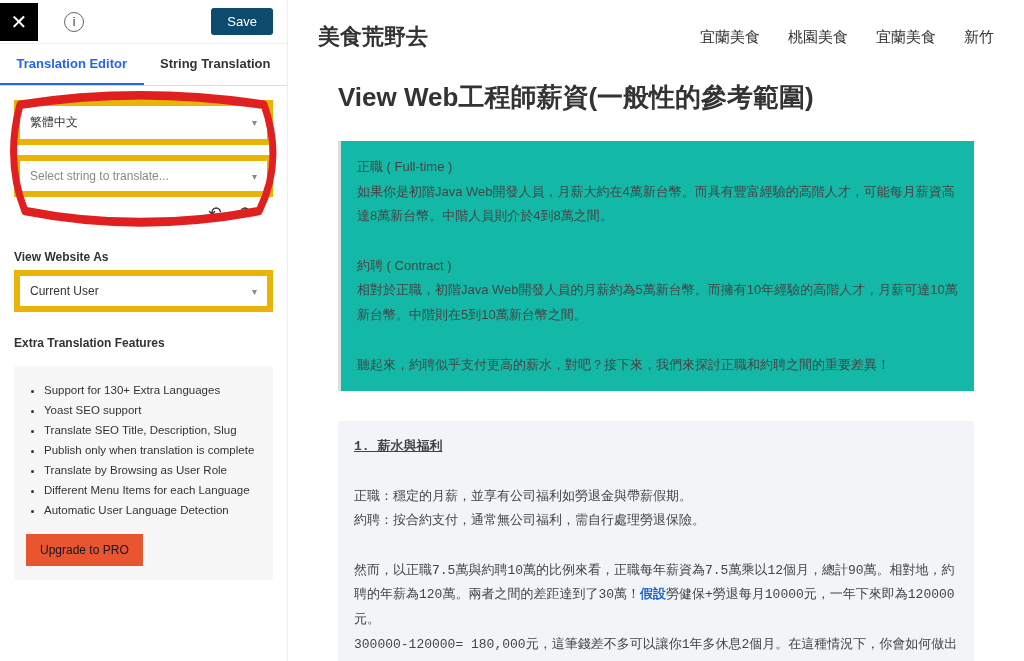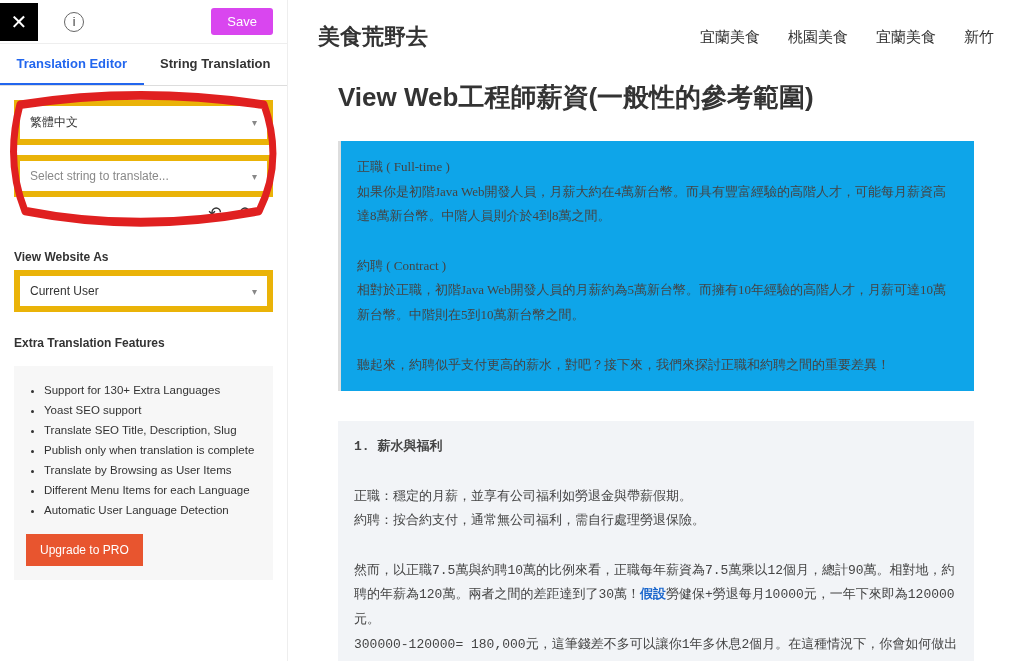--- a/index.html
+++ b/index.html
@@ -1,50 +1,50 @@
 <!DOCTYPE html>
 <html><head>
 <meta charset="utf-8">
 <style>
 * { margin: 0; padding: 0; box-sizing: border-box; }
 body { font-family: -apple-system, BlinkMacSystemFont, "Segoe UI", Arial, sans-serif; font-size: 13px; color: #333; background: #fff; width: 1024px; height: 661px; overflow: hidden; display: flex; }
 .sidebar { width: 288px; background: #fff; border-right: 1px solid #eee; display: flex; flex-direction: column; }
 .topbar { display: flex; align-items: center; padding: 8px 14px; border-bottom: 1px solid #eee; }
 .close-btn { width: 38px; height: 38px; background: #000; color: #fff; display: flex; align-items: center; justify-content: center; font-size: 20px; cursor: pointer; margin-left: -14px; margin-top: -8px; margin-bottom: -8px; }
 .info-circle { width: 20px; height: 20px; border: 1px solid #666; border-radius: 50%; display: flex; align-items: center; justify-content: center; font-size: 12px; margin-left: 26px; cursor: pointer; }
-.save-btn { margin-left: auto; background: #d946ef; color: #fff; border: none; padding: 6px 16px; border-radius: 3px; font-size: 13px; cursor: pointer; }
+.save-btn { margin-left: auto; background: #0c4a6e; color: #fff; border: none; padding: 6px 16px; border-radius: 3px; font-size: 13px; cursor: pointer; }
 .tabs { display: flex; border-bottom: 1px solid #ddd; }
 .tab { flex: 1; text-align: center; padding: 12px 0; font-size: 13px; font-weight: 600; cursor: pointer; }
 .tab.active { color: #2266ee; border-bottom: 2px solid #2266ee; }
 .circle-area { position: relative; padding: 14px 14px 10px; }
 .red-circle { position: absolute; inset: 0; width: 100%; height: 100%; pointer-events: none; }
 .select-box { width: 100%; border: 6px solid #eab308; background: #fff; padding: 8px 10px; font-size: 12px; color: #333; display: flex; justify-content: space-between; align-items: center; cursor: pointer; }
 .select-box + .select-box { margin-top: 10px; }
 .select-box.placeholder { color: #888; }
 .caret { color: #888; font-size: 10px; }
 .arrows { display: flex; justify-content: flex-end; gap: 18px; padding: 6px 20px 4px; font-size: 16px; }
 .arrows span { cursor: pointer; }
 .section-label { font-size: 12px; font-weight: 700; padding: 14px 14px 6px; }
 .view-as { padding: 0 14px 10px; }
 .features { padding: 10px 14px; }
 .features-box { background: #f7f7f7; padding: 14px 12px; }
 .features-box ul { list-style: disc; padding-left: 18px; }
 .features-box li { font-size: 11.5px; color: #333; padding: 4px 0; }
-.upgrade-btn { background: #e8552f; color: #ffffff; border: none; padding: 9px 14px; margin-top: 14px; font-size: 12px; cursor: pointer; }
+.upgrade-btn { background: #e8552f; color: #0f172a; border: none; padding: 9px 14px; margin-top: 14px; font-size: 12px; cursor: pointer; }
 .main { flex: 1; overflow-y: auto; padding: 0 20px; }
 .site-header { display: flex; align-items: center; padding: 22px 10px 16px; }
 .site-title { font-size: 22px; font-weight: 700; }
 .site-nav { margin-left: auto; display: flex; gap: 28px; font-size: 15px; }
 .site-nav span { cursor: pointer; }
 .article { padding: 12px 30px 20px; }
 .article h1 { font-size: 26px; font-weight: 800; margin-bottom: 26px; }
-.code-block { background: #0ea5e9; border-left: 3px solid #ddd; padding: 14px 16px; font-family: Liberation Serif, serif; font-size: 13px; line-height: 1.9; color: #444; margin-bottom: 30px; white-space: pre-wrap; }
+.code-block { background: #14b8a6; border-left: 3px solid #ddd; padding: 14px 16px; font-family: Liberation Sans, sans-serif; font-size: 13px; line-height: 1.9; color: #444; margin-bottom: 30px; white-space: pre-wrap; }
 .article h2 { font-size: 24px; font-weight: 800; margin: 24px 0 18px; }
 .ol-block { background: #f2f4f7; padding: 14px 16px; font-family: "Courier New", monospace; font-size: 13px; line-height: 1.9; color: #444; }
-.ol-block strong { font-weight: 700; }
+.ol-block strong { font-weight: 700; text-decoration: underline; }
 .blue-bold { color: #1a66cc; font-weight: 700; }
 </style>
 </head>
 <body>
 
 <div class="sidebar">
   <div class="topbar">
     <div class="close-btn">✕</div>
     <div class="info-circle">i</div>
     <button class="save-btn">Save</button>
@@ -78,21 +78,21 @@
     </div>
   </div>
   <div class="section-label">Extra Translation Features</div>
   <div class="features">
     <div class="features-box">
       <ul>
         <li>Support for 130+ Extra Languages</li>
         <li>Yoast SEO support</li>
         <li>Translate SEO Title, Description, Slug</li>
         <li>Publish only when translation is complete</li>
-        <li>Translate by Browsing as User Items</li>
+        <li>Translate by Browsing as User Role</li>
         <li>Different Menu Items for each Language</li>
         <li>Automatic User Language Detection</li>
       </ul>
       <button class="upgrade-btn">Upgrade to PRO</button>
     </div>
   </div>
 </div>
 
 <div class="main">
   <div class="site-header">

